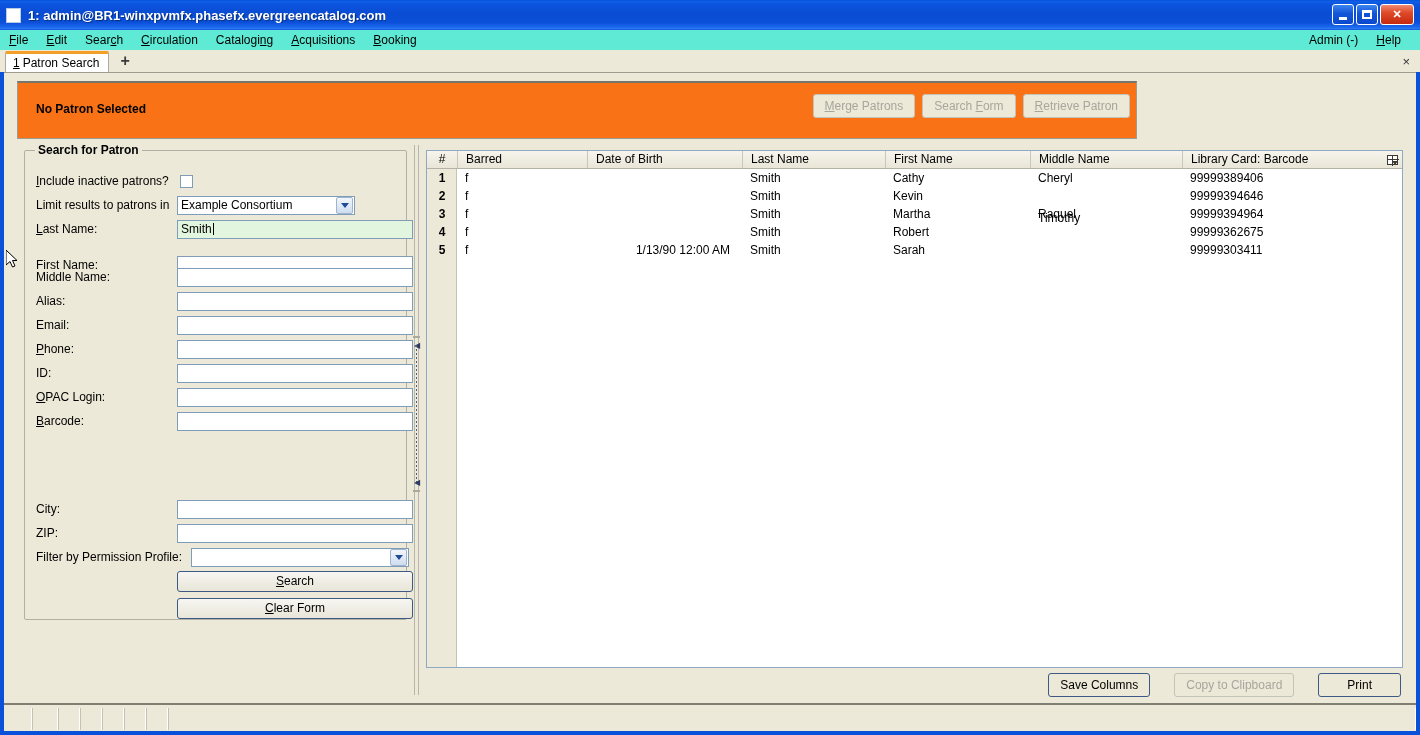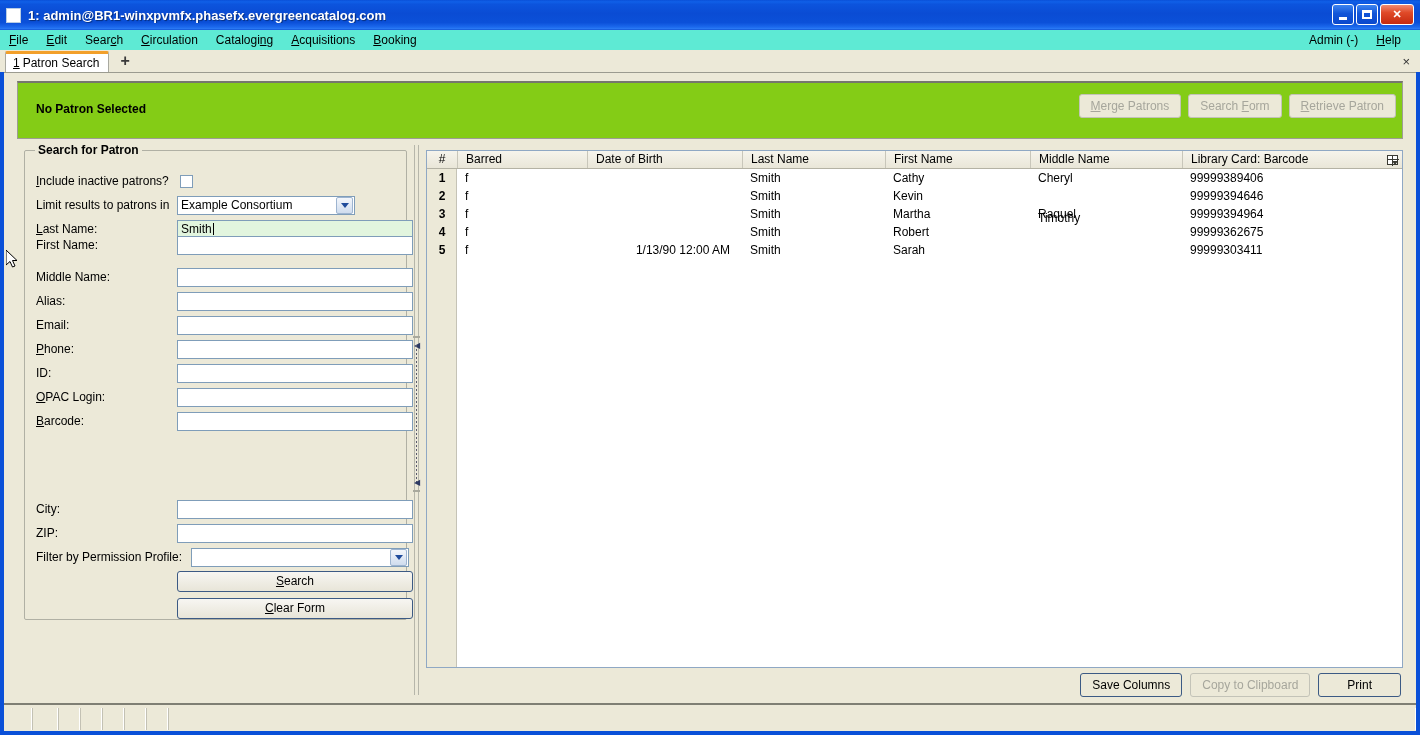--- a/index.html
+++ b/index.html
@@ -93,22 +93,22 @@
 
   
   #content {
     position: absolute; left: 0; top: 72px; width: 1412px; height: 631px;
     background: #ece9d8;
     border-top: 1px solid #9b9b90;
   }
 
   
   #patron-bar {
-    position: absolute; left: 13px; top: 8px; width: 1386px; height: 58px;
-    background: #84cc16;
+    position: absolute; left: 13px; top: 8px; width: 1120px; height: 58px;
+    background: #f97316;
     border: 1px solid #9d9d94;
     border-top: 2px solid #76766d;
   }
   #patron-label {
     position: absolute; left: 18px; top: 19px;
     font-size: 12px; font-weight: bold;
   }
   #patron-bar-btns {
     position: absolute; right: 6px; top: 11px; display: flex; gap: 7px;
   }
@@ -248,21 +248,21 @@
   }
   .colpick-glyph::after {
     content: ""; position: absolute; left: 4px; top: 0; width: 1px; height: 10px; background: #3a3a32;
   }
   .colpick-tri {
     position: absolute; right: -1px; bottom: -1px; width: 0; height: 0;
     border-left: 3px solid transparent; border-right: 3px solid transparent;
     border-top: 4px solid #3a3a32;
   }
   #grid-footer {
-    position: absolute; right: 2px; top: 528px; display: flex; gap: 8px;
+    position: absolute; right: 2px; top: 528px; display: flex; gap: 24px;
   }
 
   
   #statusbar {
     position: absolute; left: 0; top: 703px; width: 1412px; height: 28px;
     background: #ece9d8; border-top: 2px solid #7f7f74;
     display: flex; align-items: stretch; padding-top: 3px;
   }
   .sb-cell {
     border-right: 1px solid #fff; border-left: 1px solid #c3c1b4;
@@ -348,21 +348,21 @@
                 <span class="arrow-glyph"></span>
               </span>
           </span>
         </div>
 
         <div class="frow" style="top:66px;">
           <span class="flabel"><span class="ul">L</span>ast Name:</span>
           <span class="finput green"><span>Smith</span><span class="caret"></span></span>
         </div>
 
-        <div class="frow" style="top:82px;">
+        <div class="frow" style="top:102px;">
           <span class="flabel">First Name:</span>
           <span class="finput"></span>
         </div>
         <div class="frow" style="top:114px;">
           <span class="flabel">Middle Name:</span>
           <span class="finput"></span>
         </div>
         <div class="frow" style="top:138px;">
           <span class="flabel">Alias:</span>
           <span class="finput"></span>

